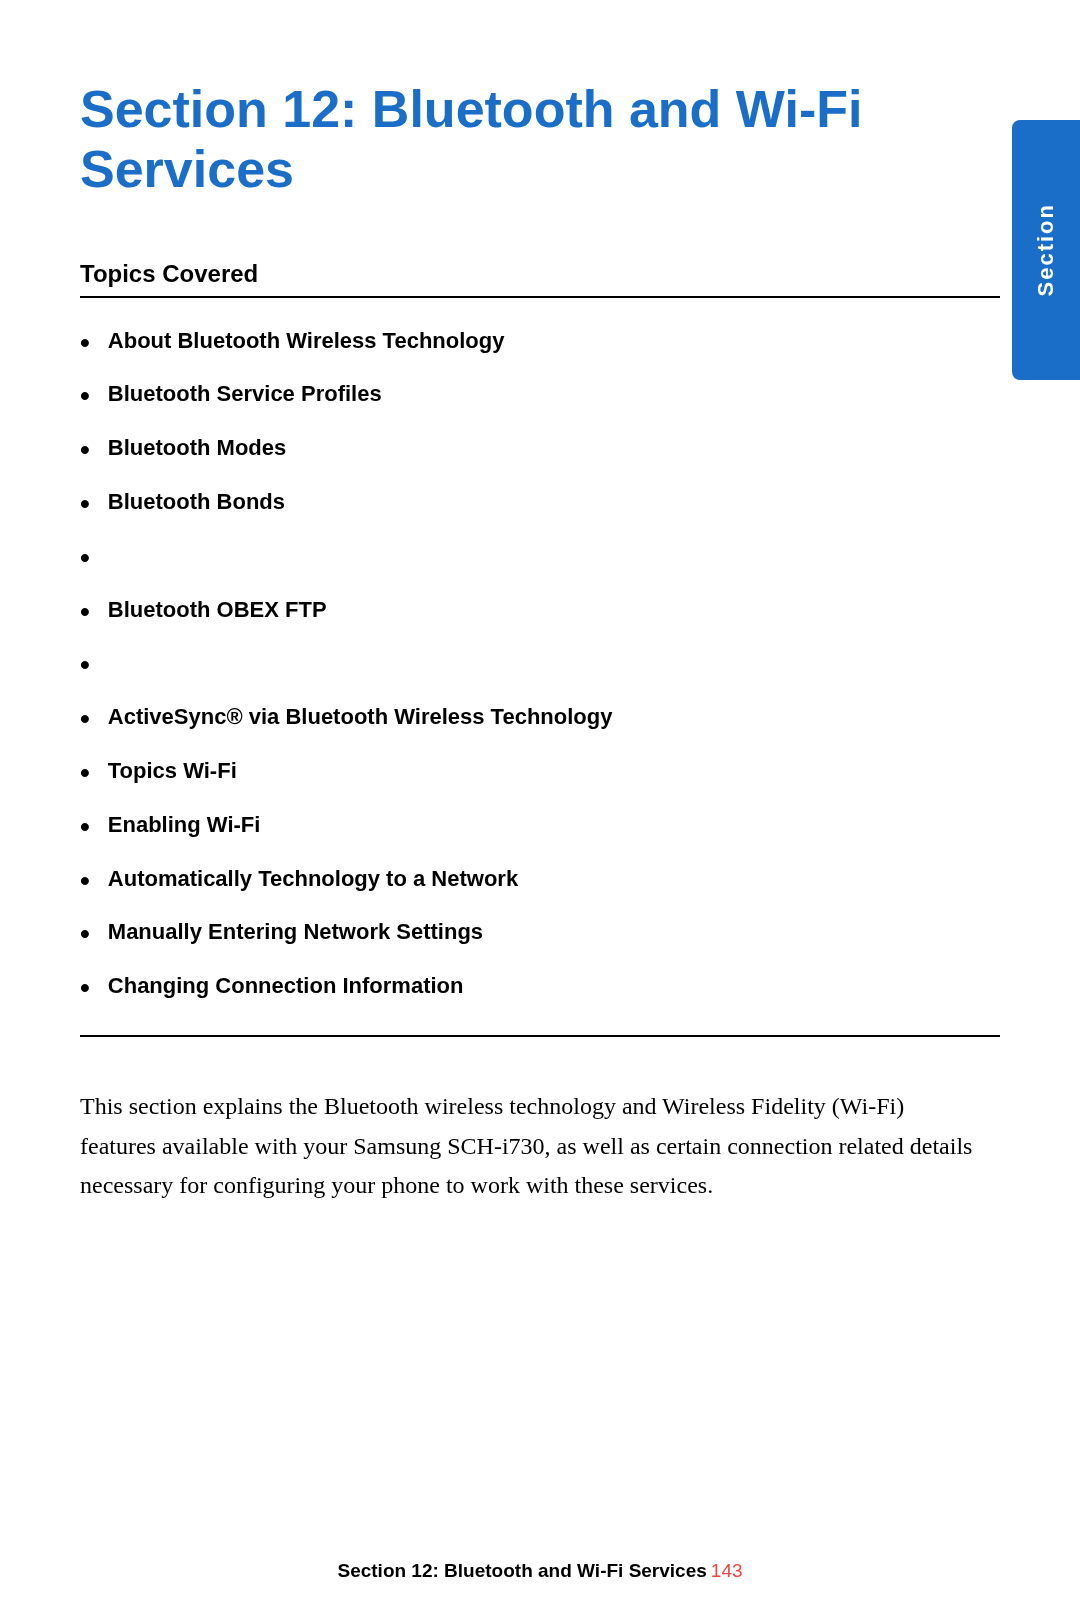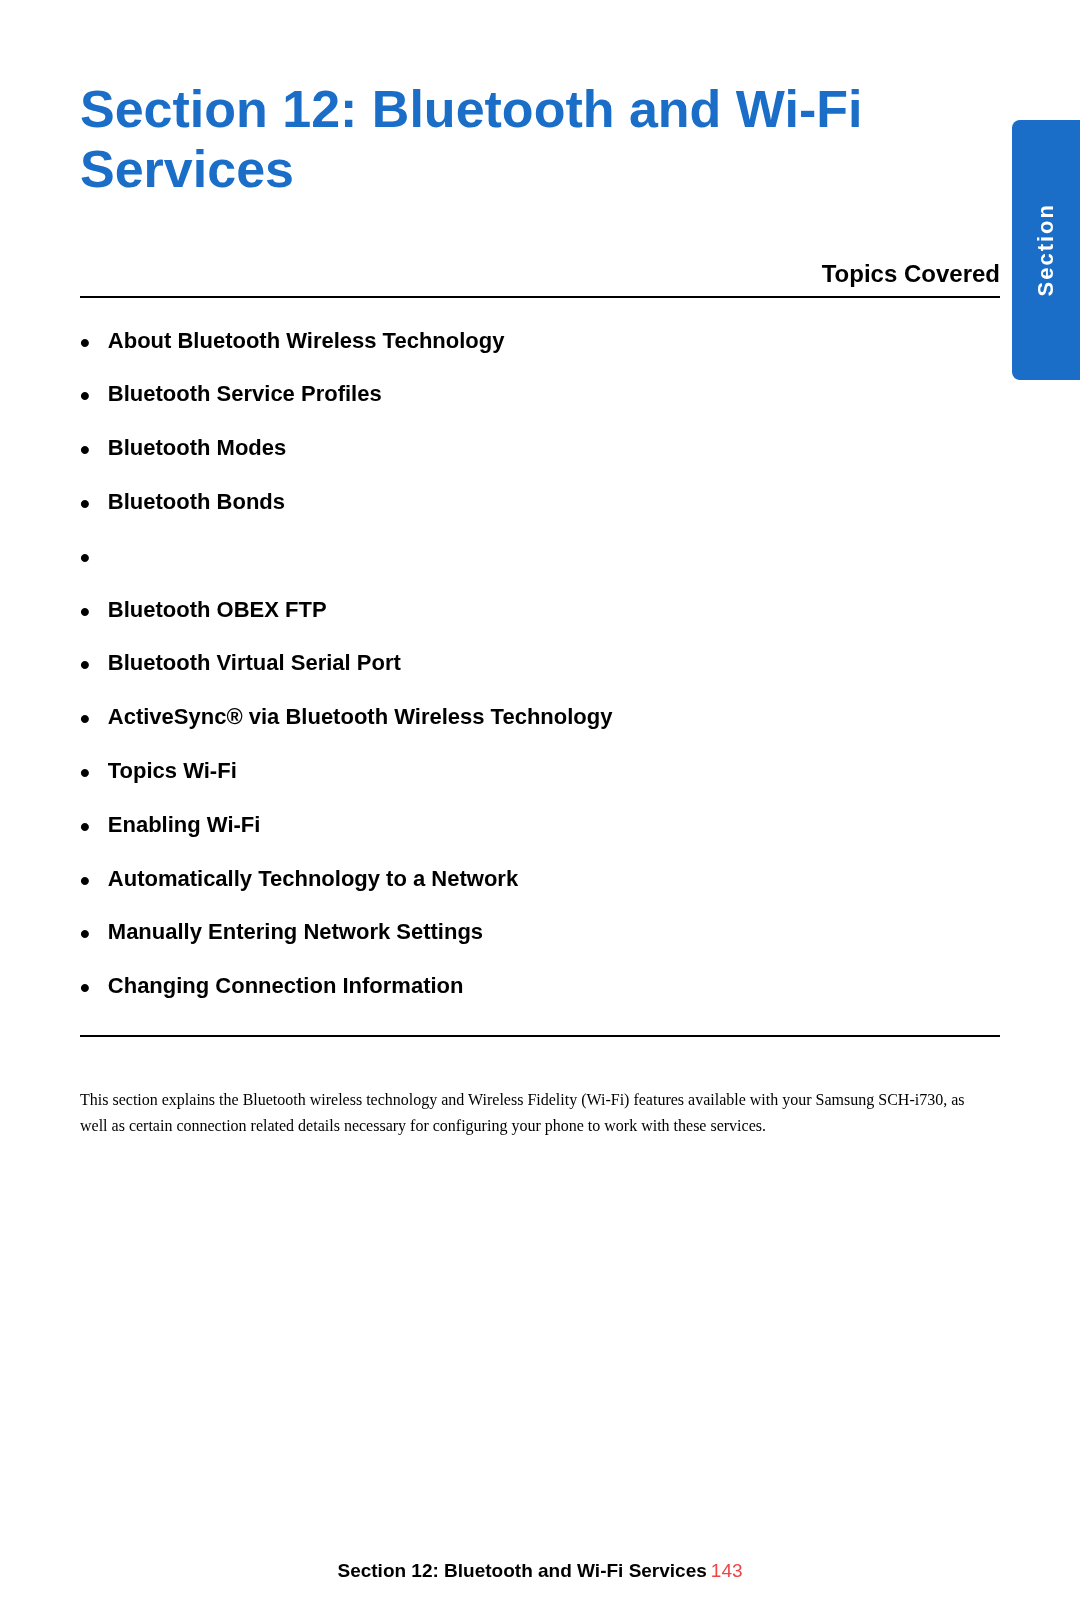--- a/index.html
+++ b/index.html
@@ -63,21 +63,20 @@
     .topics-section {
       margin-bottom: 0;
     }
 
     .topics-header {
       font-size: 24px;
       font-weight: 900;
       color: #000000;
       margin-bottom: 8px;
       font-family: Arial, sans-serif;
-      text-align: right;
     }
 
     .topics-divider-top {
       border: none;
       border-top: 2.5px solid #000000;
       margin-bottom: 28px;
     }
 
     .topics-list {
       list-style: none;
@@ -103,21 +102,21 @@
       flex-shrink: 0;
     }
 
     .topics-divider-bottom {
       border: none;
       border-top: 2.5px solid #000000;
       margin-bottom: 50px;
     }
 
     .body-text {
-      font-size: 16px;
+      font-size: 24px;
       font-family: Georgia, 'Times New Roman', serif;
       color: #000000;
       line-height: 1.65;
       margin-bottom: 60px;
       padding-right: 20px;
     }
 
     .page-footer {
       position: absolute;
       bottom: 40px;
@@ -178,21 +177,20 @@
       </li>
       <li>
         <span class="bullet">•</span>
       </li>
       <li>
         <span class="bullet">•</span>
         <span>Bluetooth OBEX FTP</span>
       </li>
       <li>
         <span class="bullet">•</span>
-        <span>Bluetooth Virtual Serial Port</span>
       </li>
       <li>
         <span class="bullet">•</span>
         <span>ActiveSync® via Bluetooth Wireless Technology</span>
       </li>
       <li>
         <span class="bullet">•</span>
         <span>Topics Wi-Fi</span>
       </li>
       <li>

